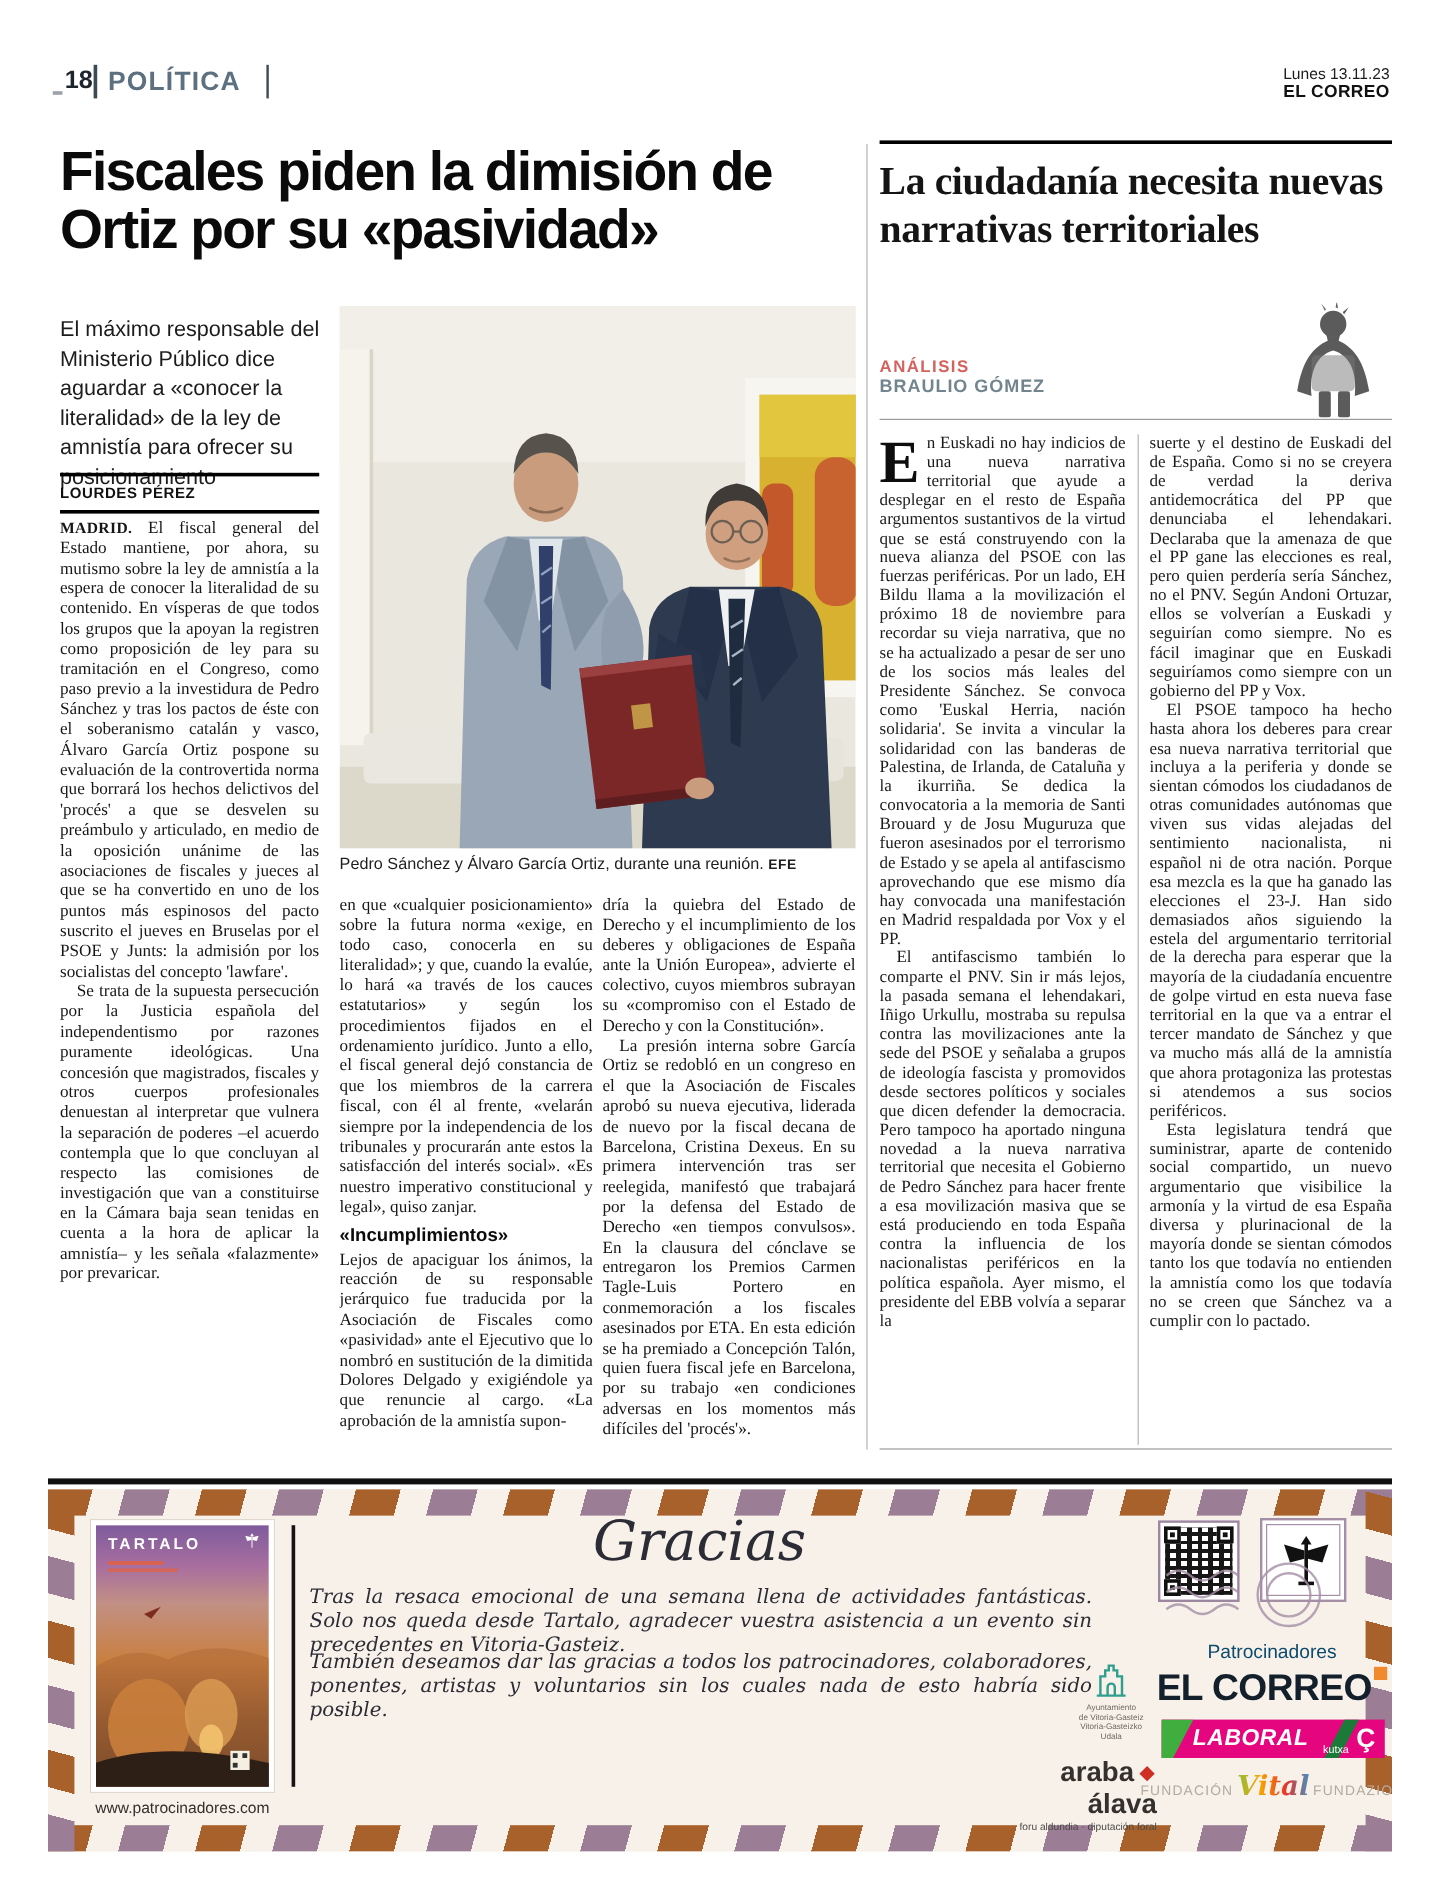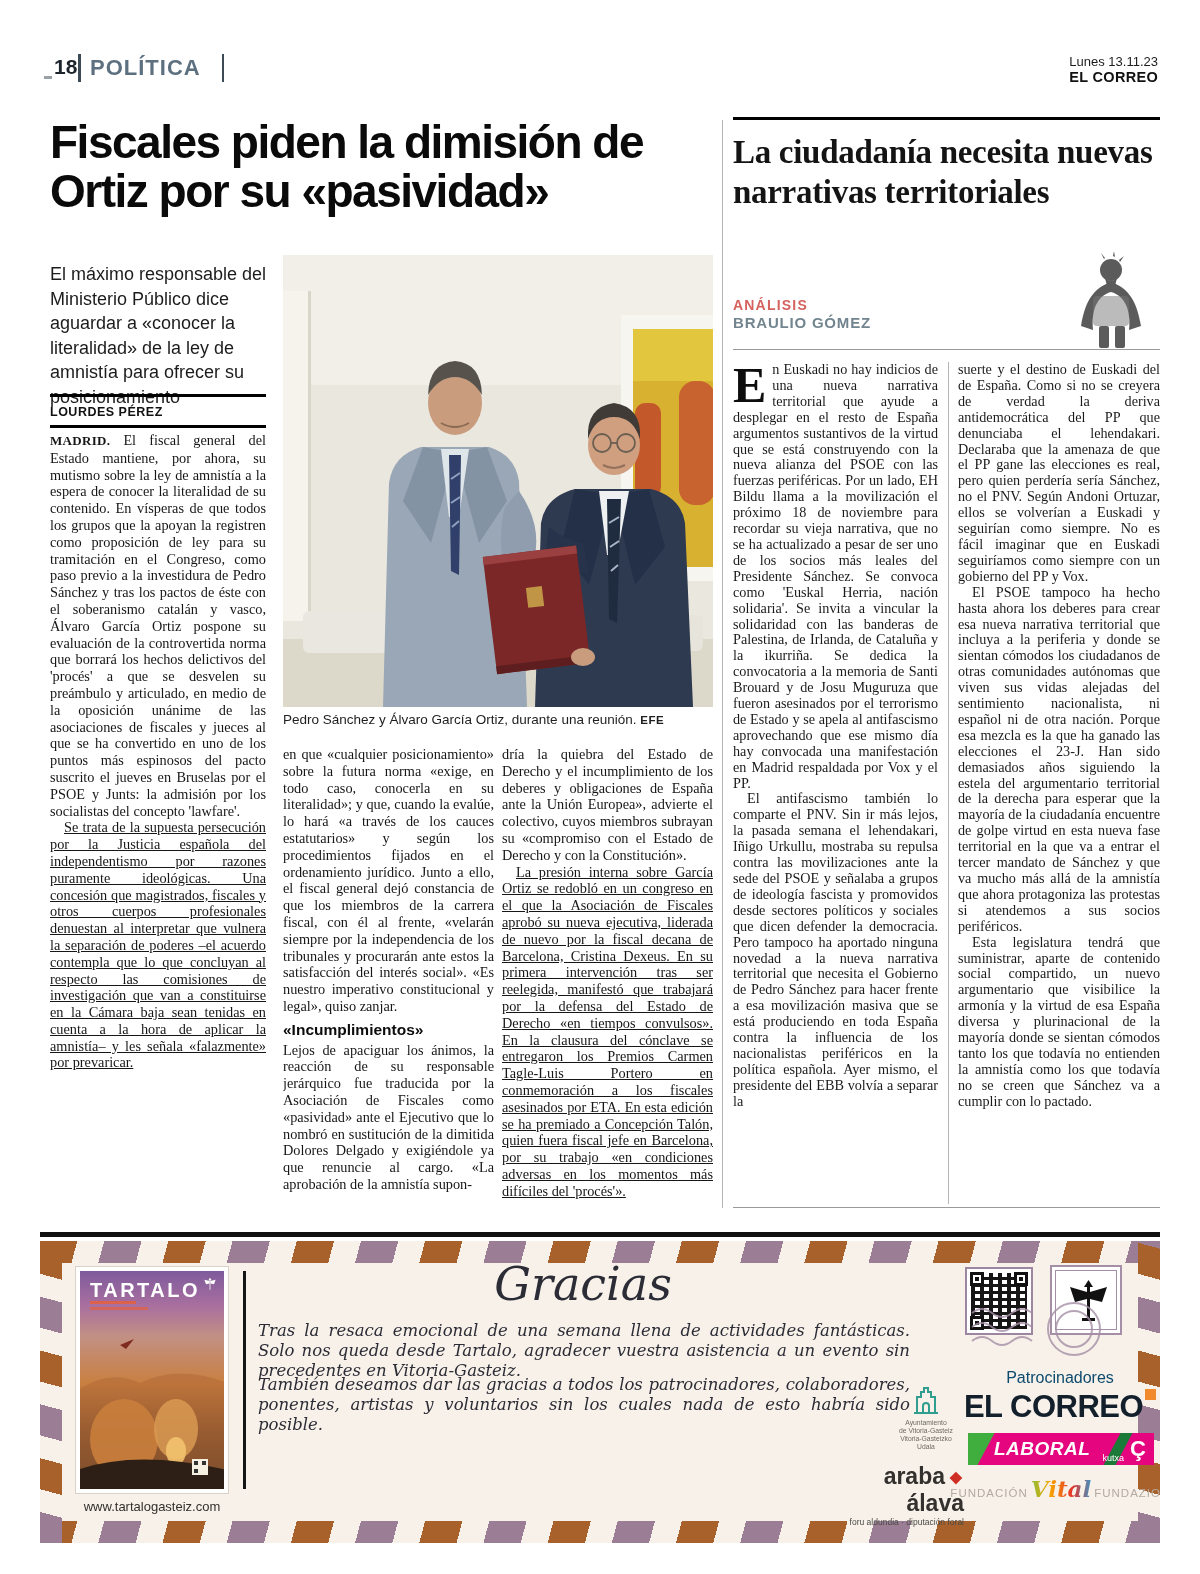--- a/index.html
+++ b/index.html
@@ -15,21 +15,21 @@
   .edition { font-family:"Liberation Sans",sans-serif; font-size:13px; color:#1d1d1d; text-align:right; }
   .paper-name { font-family:"Liberation Sans",sans-serif; font-weight:700; font-size:14.5px; color:#111; text-align:right; letter-spacing:.3px; }
 
   
   .main-headline { font-family:"Liberation Sans",sans-serif; font-weight:700; font-size:46px; line-height:49px; letter-spacing:-1.5px; color:#0a0a0a; }
   .standfirst { font-family:"Liberation Sans",sans-serif; font-size:18px; line-height:24.5px; color:#1c1c1c; }
   .byline-box { border-top:3px solid #000; border-bottom:3px solid #000; padding:5px 0 5px; }
   .byline { font-family:"Liberation Sans",sans-serif; font-weight:700; font-size:12.5px; letter-spacing:.5px; color:#111; }
   .bodycol { font-size:14.3px; line-height:16.8px; color:#161616; text-align:justify; overflow:hidden; }
   .bodycol p { margin:0; }
-  .bodycol p.ind { text-indent:14px;text-decoration:underline; }
+  .bodycol p.ind { text-indent:14px; }
   .dateline { font-weight:700; font-size:13px; letter-spacing:.3px; }
   .subhead { font-family:"Liberation Sans",sans-serif; font-weight:700; font-size:15.5px; color:#0c0c0c; margin:7px 0 3px; text-align:left; }
   .caption { font-family:"Liberation Sans",sans-serif; font-size:13.5px; color:#1e1e1e; }
   .caption b { font-size:11.5px; letter-spacing:.5px; }
 
   
   .an-toprule { background:#000; height:3px; }
   .an-headline { font-family:"Liberation Serif",serif; font-weight:700; font-size:33px; line-height:40px; color:#141414; letter-spacing:-.3px; }
   .kicker { font-family:"Liberation Sans",sans-serif; font-weight:700; font-size:14px; letter-spacing:1.2px; color:#d4625e; }
   .author { font-family:"Liberation Sans",sans-serif; font-weight:700; font-size:15px; letter-spacing:.8px; color:#72858f; }
@@ -43,21 +43,21 @@
   
   .ad-toprule { background:#101010; height:5px; }
   .ad { background:#f7f1e9; overflow:hidden; }
   .stripe-h { height:22px; background:repeating-linear-gradient(105deg,#a8612b 0 36px, rgba(0,0,0,0) 36px 62px, #9b7e95 62px 98px, rgba(0,0,0,0) 98px 124px); }
   .stripe-v { width:22px; background:repeating-linear-gradient(15deg,#9b7e95 0 30px, rgba(0,0,0,0) 30px 52px, #a8612b 52px 82px, rgba(0,0,0,0) 82px 104px); }
   .script { font-family:"DejaVu Serif",serif; font-style:italic; color:#2c2c36; }
   .ad-title { font-size:46px; text-align:center; font-weight:400; }
   .ad-par { font-size:16.5px; line-height:20px; text-align:justify; }
   .ad-closing { font-size:16px; text-align:center; }
   .poster { border:4px solid #fff; box-shadow:0 0 0 1px #d8d2c8; background:linear-gradient(180deg,#7e5b9c 0%,#a96f9f 16%,#c29084 30%,#c97f3f 52%,#7a4c28 74%,#39271c 100%); overflow:hidden; }
-  .poster-title { font-family:"Liberation Sans",sans-serif; font-weight:700; font-size:20px; letter-spacing:2.5px; color:#fff; text-align:left; }
+  .poster-title { font-family:"Liberation Sans",sans-serif; font-weight:700; font-size:13px; letter-spacing:2.5px; color:#fff; text-align:left; }
   .poster-url { font-family:"Liberation Sans",sans-serif; font-size:13px; color:#33302c; text-align:center; }
   .ad-vbar { background:#151515; }
   .sponsors-label { font-family:"Liberation Sans",sans-serif; font-size:16px; color:#0c4a6e; text-align:center; }
   .elcorreo { font-family:"Liberation Sans",sans-serif; font-weight:700; font-size:31px; letter-spacing:-.5px; color:#13202c; text-align:center; }
   .correo-square { display:inline-block; width:11px; height:11px; background:#f08a2d; vertical-align:top; margin-left:2px; }
   .laboral { background:#e5057f; position:relative; overflow:hidden; }
   .laboral-text { font-family:"Liberation Sans",sans-serif; font-weight:700; font-style:italic; font-size:19px; color:#fff; letter-spacing:.5px; }
   .laboral-sub { font-family:"Liberation Sans",sans-serif; font-size:9px; color:#fff; }
   .lab-green { position:absolute; background:#3fae3f; transform:skewX(-28deg); }
   .lab-green2 { position:absolute; background:#1c7a38; transform:skewX(-28deg); }
@@ -242,21 +242,21 @@
         <ellipse cx="44" cy="120" rx="34" ry="40" fill="#c97e3c" opacity="0.9"></ellipse>
         <ellipse cx="96" cy="110" rx="22" ry="30" fill="#d99a52" opacity="0.85"></ellipse>
         <ellipse cx="96" cy="132" rx="10" ry="14" fill="#f3c36e" opacity="0.9"></ellipse>
         <path d="M0 150 Q60 130 152 152 L152 178 L0 178 Z" fill="#2e1f16"></path>
         <rect x="112" y="140" width="16" height="16" fill="#f5efe2"></rect>
         <rect x="114" y="142" width="4" height="4" fill="#333"></rect>
           <rect x="122" y="142" width="4" height="4" fill="#333"></rect>
           <rect x="114" y="150" width="4" height="4" fill="#333"></rect>
       </svg>
     </div>
-    <div class="abs poster-url" style="left:8px; top:258px; width:208px;">www.tartalogasteiz.com</div>
+    <div class="abs poster-url" style="left:8px; top:258px; width:208px;">www.patrocinadores.com</div>
 
     <div class="abs ad-vbar" style="left:203px; top:30px; width:3px; height:218px;"></div>
 
     <div class="abs script ad-title" style="left:218px; top:16px; width:650px;">Gracias</div>
     <div class="abs script ad-par" style="left:218px; top:80px; width:652px;">Tras la resaca emocional de una semana llena de actividades fantásticas. Solo nos queda desde Tartalo, agradecer vuestra asistencia a un evento sin precedentes en Vitoria-Gasteiz.</div>
     <div class="abs script ad-par" style="left:218px; top:134px; width:652px;">También deseamos dar las gracias a todos los patrocinadores, colaboradores, ponentes, artistas y voluntarios sin los cuales nada de esto habría sido posible.</div>
 
     <div class="abs qr-box" style="left:925px; top:26px; width:68px; height:68px;">
       <div class="qr-noise"></div>
       <div class="finder" style="left:3px; top:3px;"></div>

